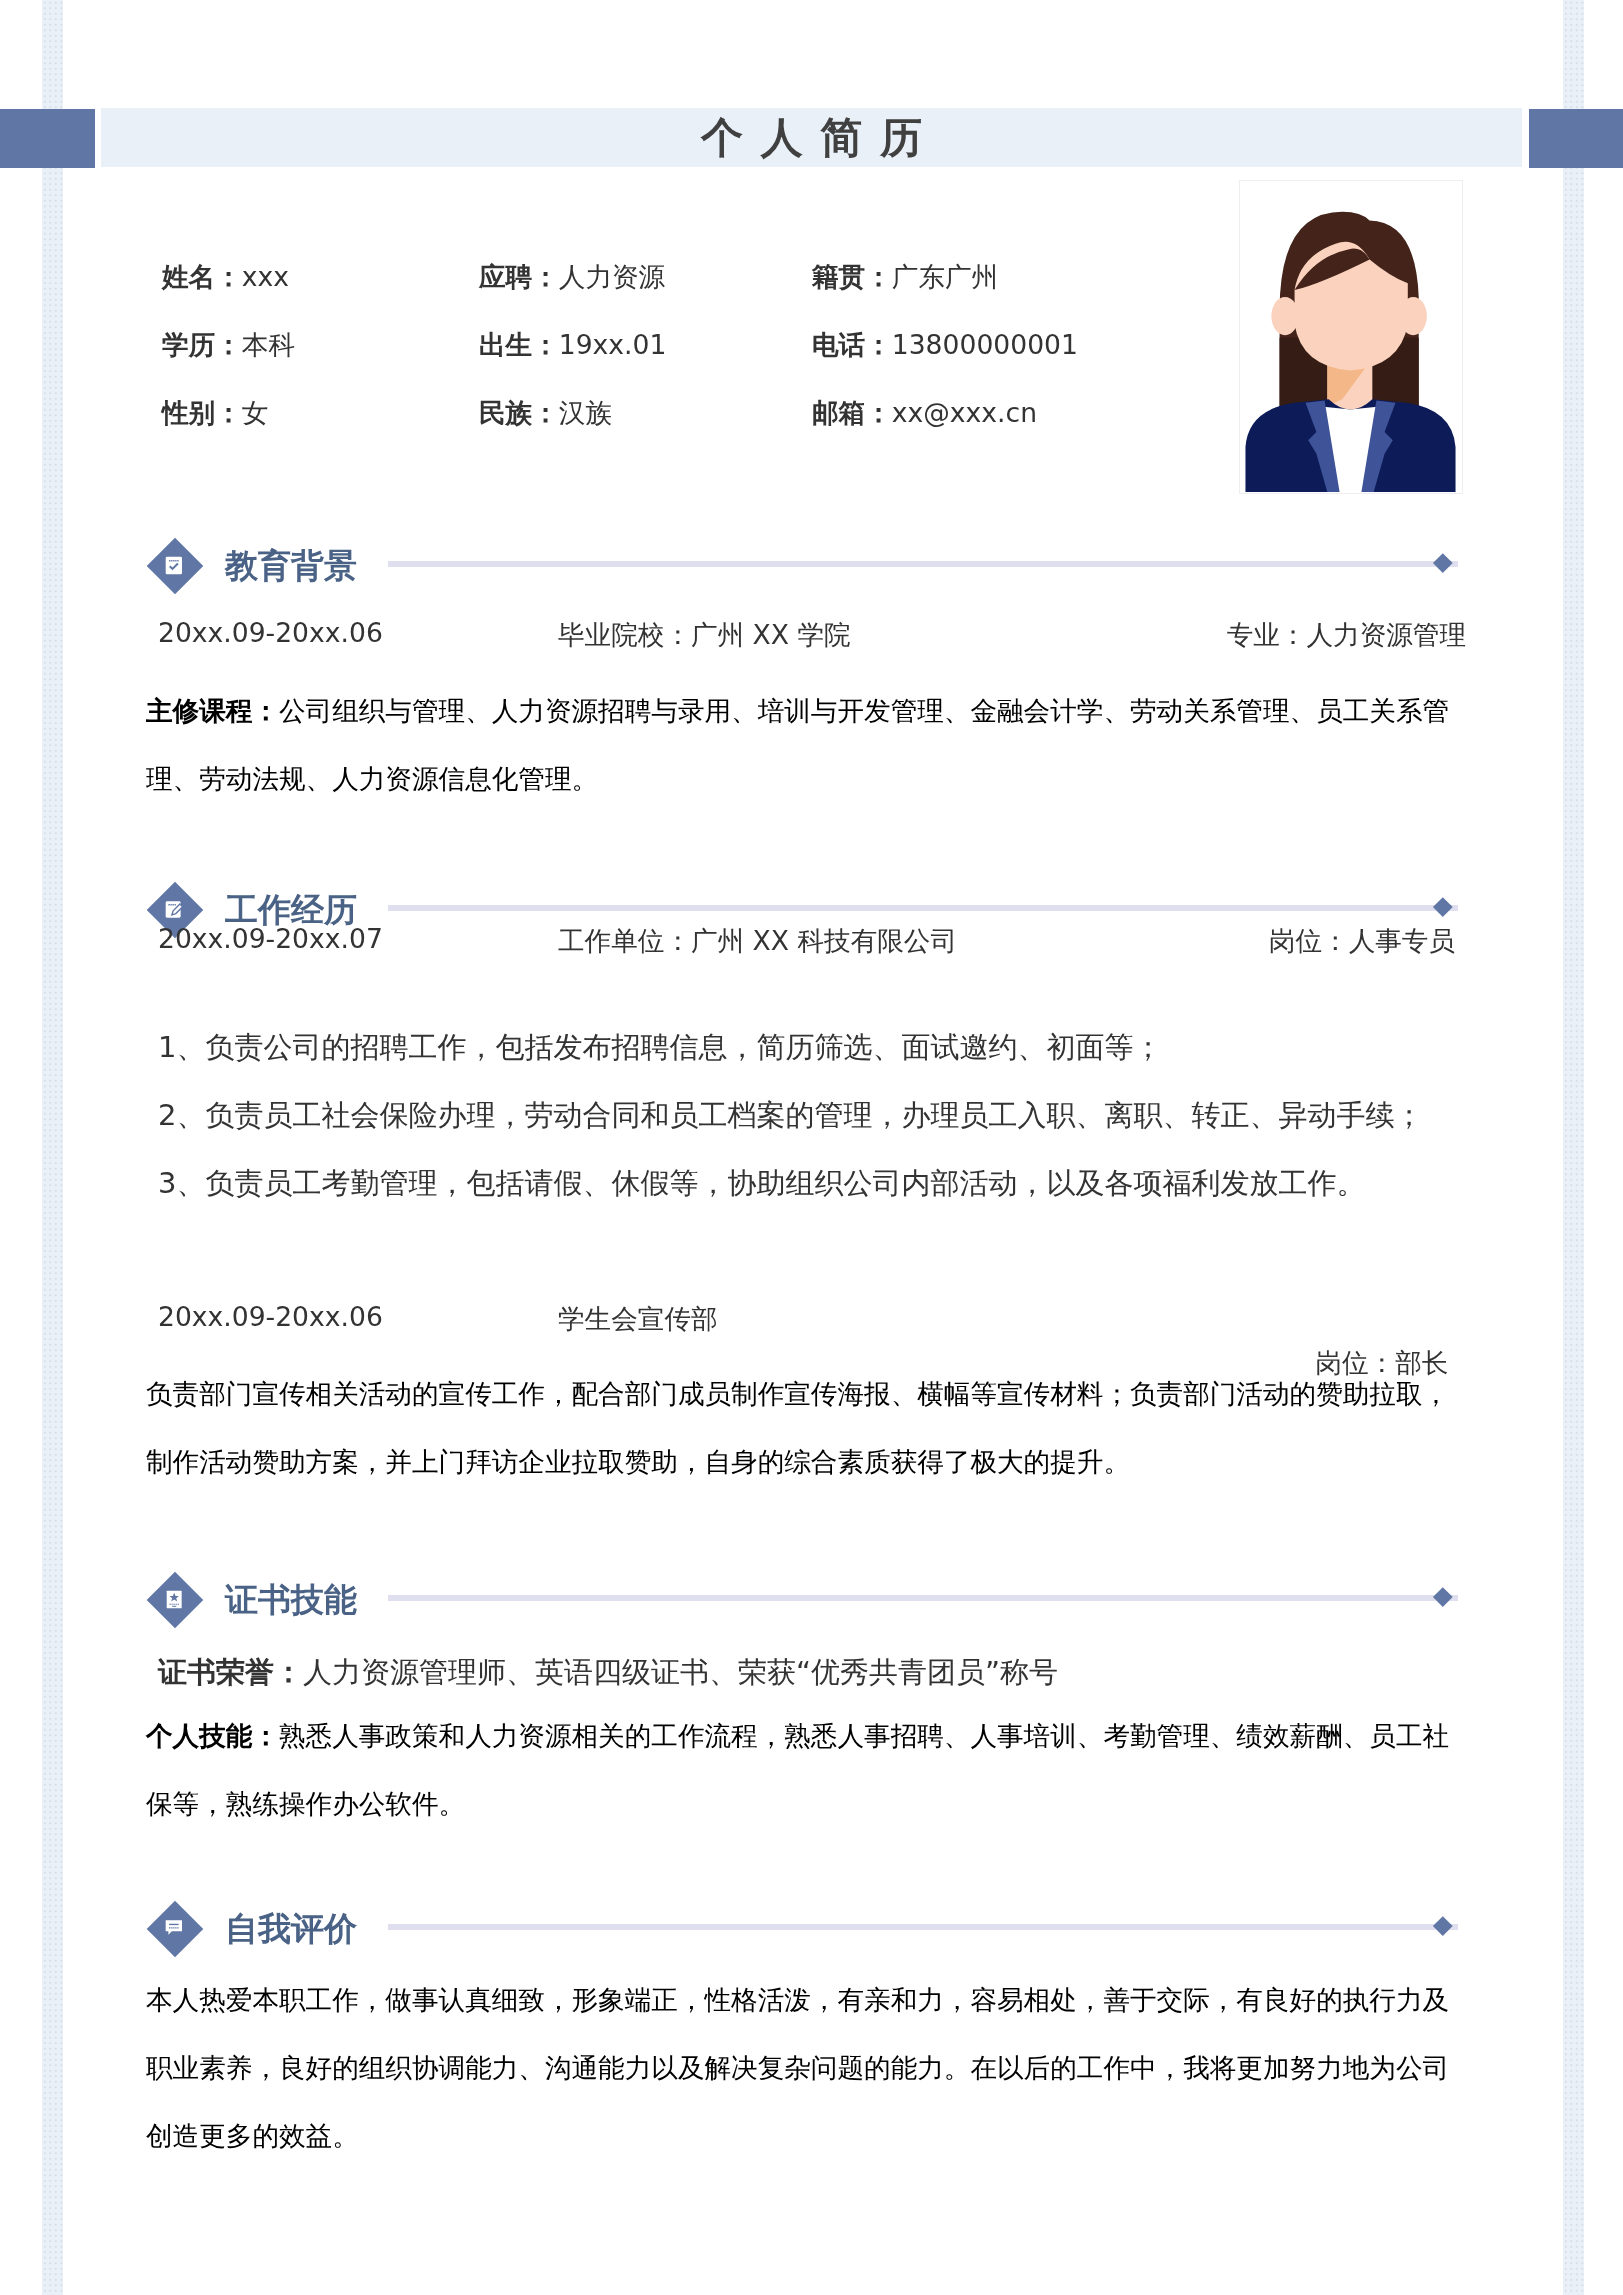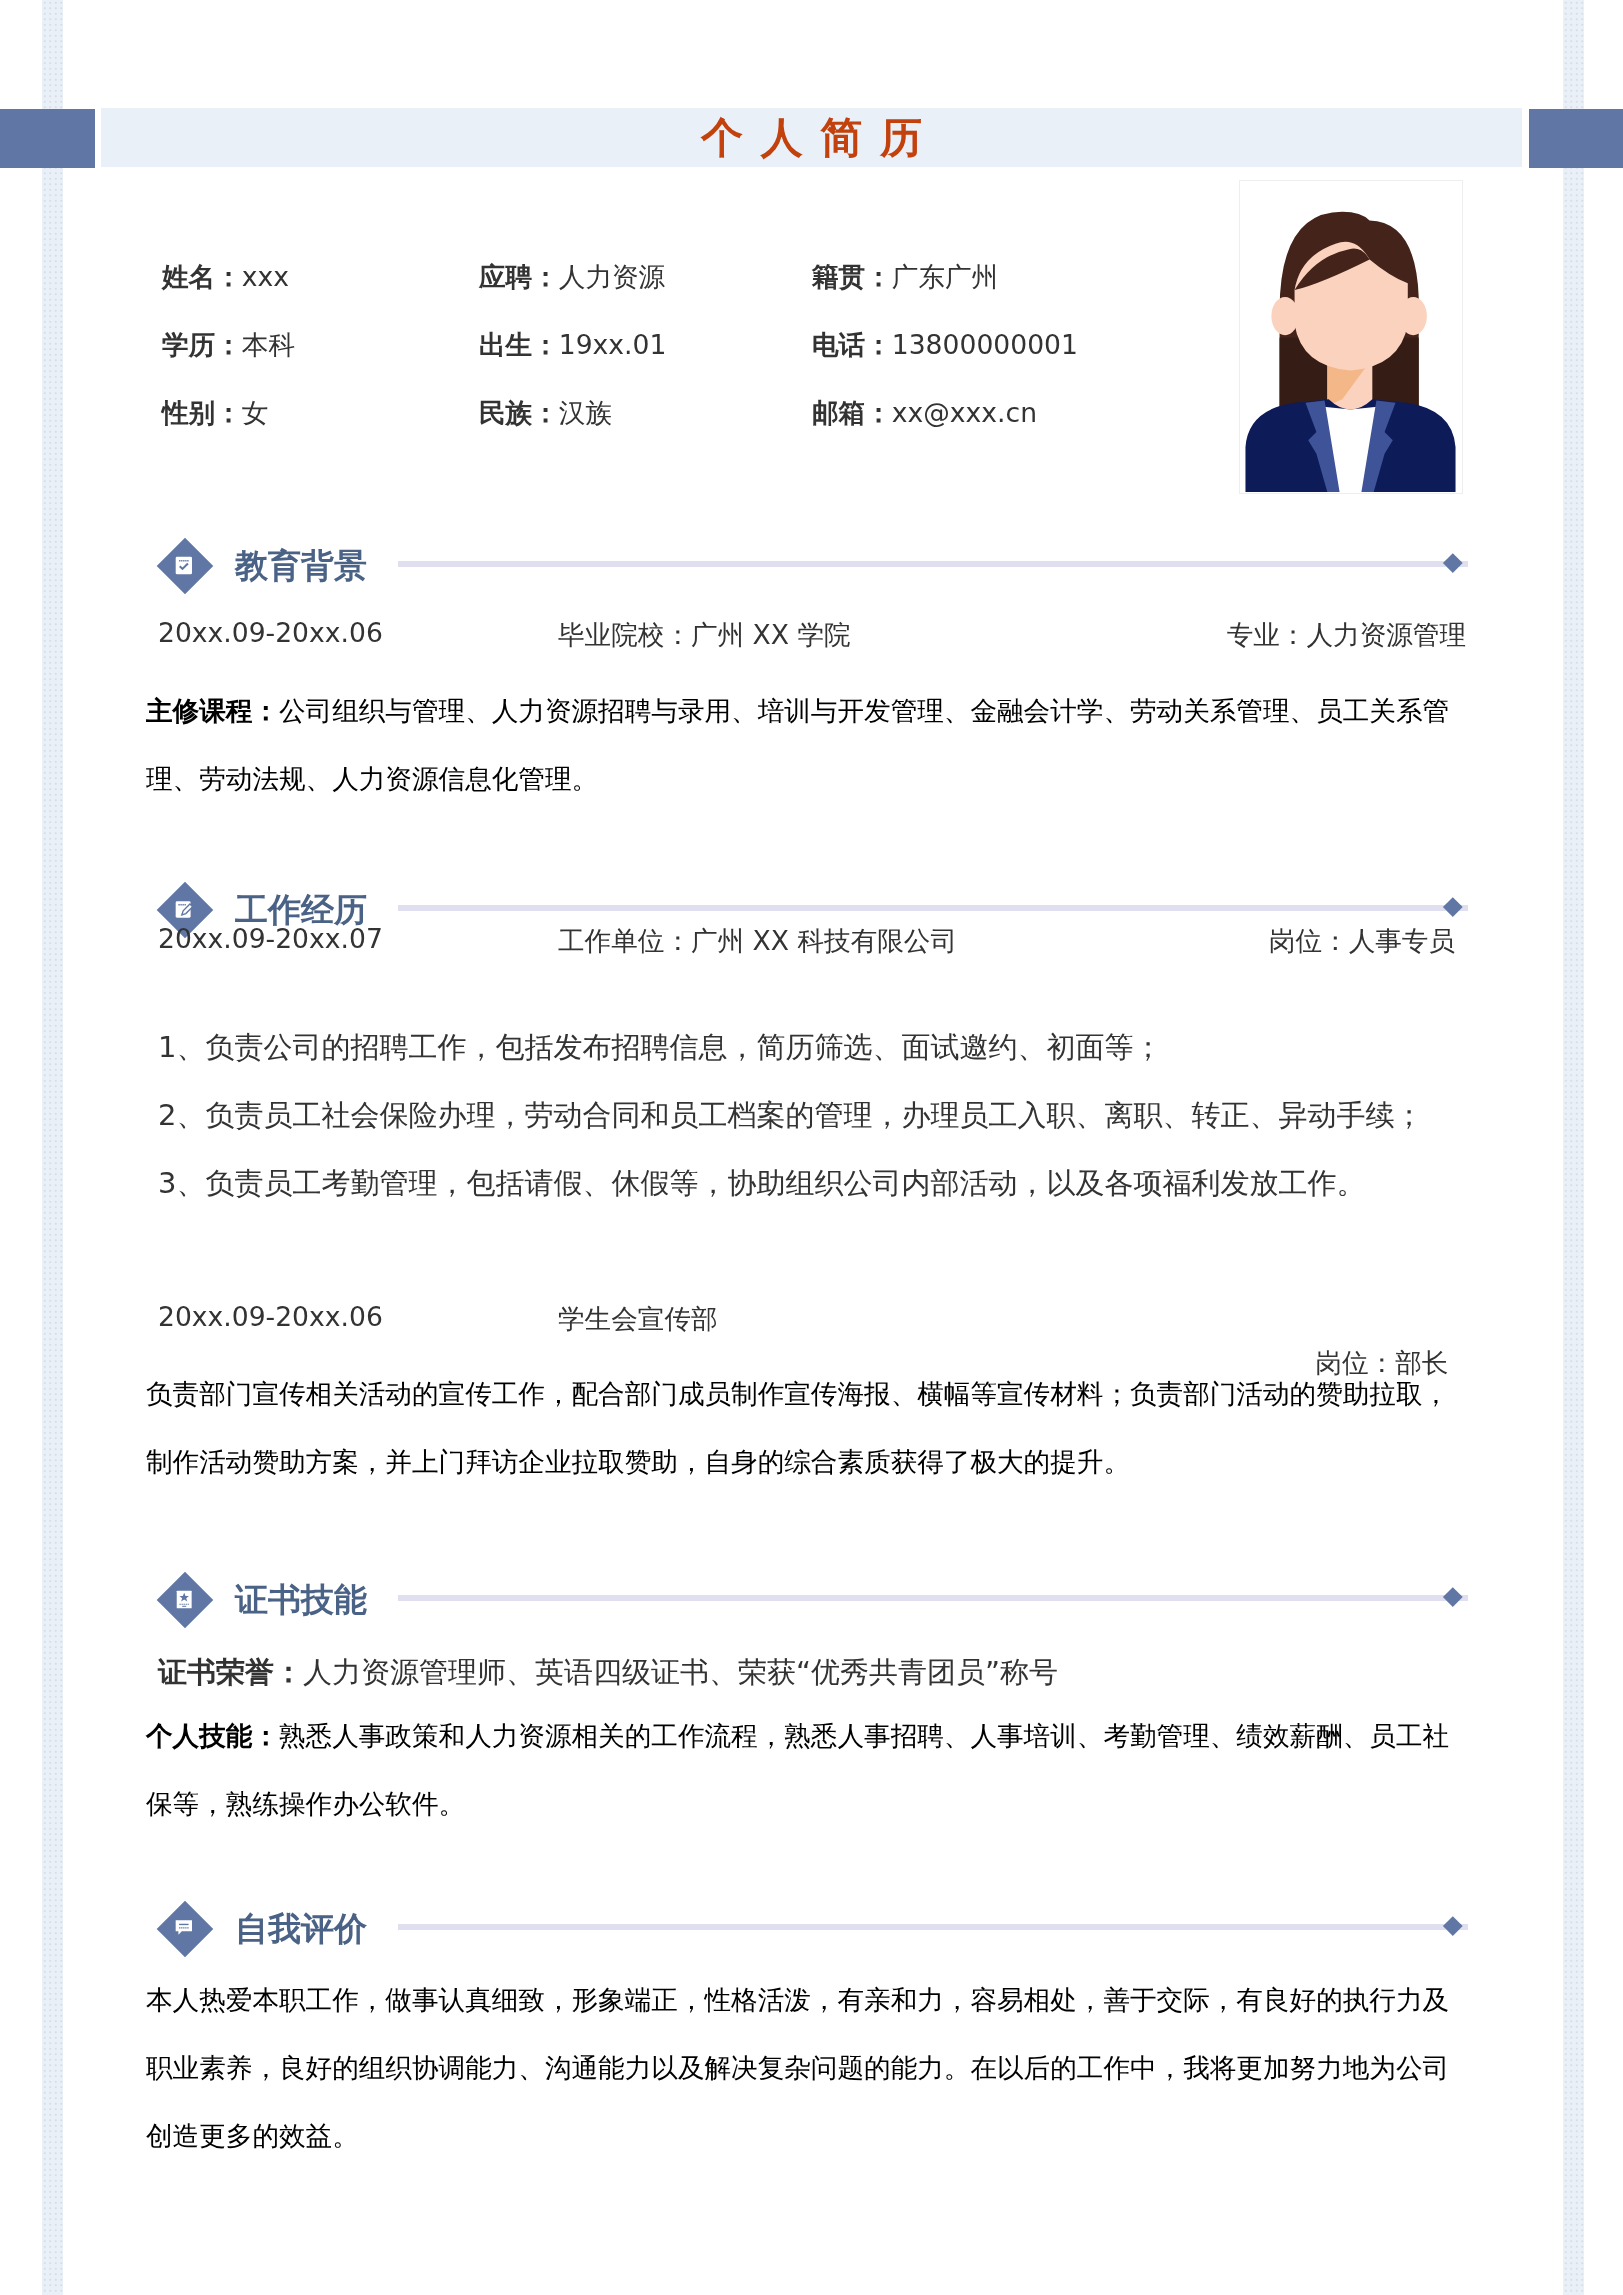--- a/index.html
+++ b/index.html
@@ -17,31 +17,31 @@
   }
   .strip.left { left:42px; }
   .strip.right { left:1563px; }
   .hdr-block { position:absolute; top:109px; height:59px; background:#6076a4; }
   .hdr-block.left { left:0; width:95px; }
   .hdr-block.right { left:1529px; width:95px; }
   .hdr-band {
     position:absolute; left:101px; top:108px; width:1421px; height:59px;
     background:#e9f0f7; display:flex; align-items:center; justify-content:center;
   }
-  .hdr-title { font-size:42px; color:#c2410c; letter-spacing:17.7px; font-weight:bold; padding-left:17.7px; }
+  .hdr-title { font-size:42px; color:#404040; letter-spacing:17.7px; font-weight:bold; padding-left:17.7px; }
 
   .info { position:absolute; font-size:26.6px; color:#333; white-space:nowrap; }
   .info .lbl { font-weight:bold; }
 
   .photo {
     position:absolute; left:1239px; top:180px; width:224px; height:314px;
     background:#fff; border:1.4px solid #eeeeee; box-sizing:border-box; overflow:hidden;
   }
 
-  .sec-head { position:absolute; left:155px; width:1309px; height:61px; }
+  .sec-head { position:absolute; left:145px; width:1309px; height:61px; }
   .sec-diamond {
     position:absolute; left:9.5px; top:11.6px; width:40px; height:40px;
     background:#6076a4; transform:rotate(45deg);
   }
   .sec-icon {
     position:absolute; left:19px; top:21px; width:20.5px; height:20.5px;
     display:flex; align-items:center; justify-content:center;
   }
   .sec-title {
     position:absolute; left:80px; top:9.5px; font-size:33px; font-weight:bold; color:#4a6285;

